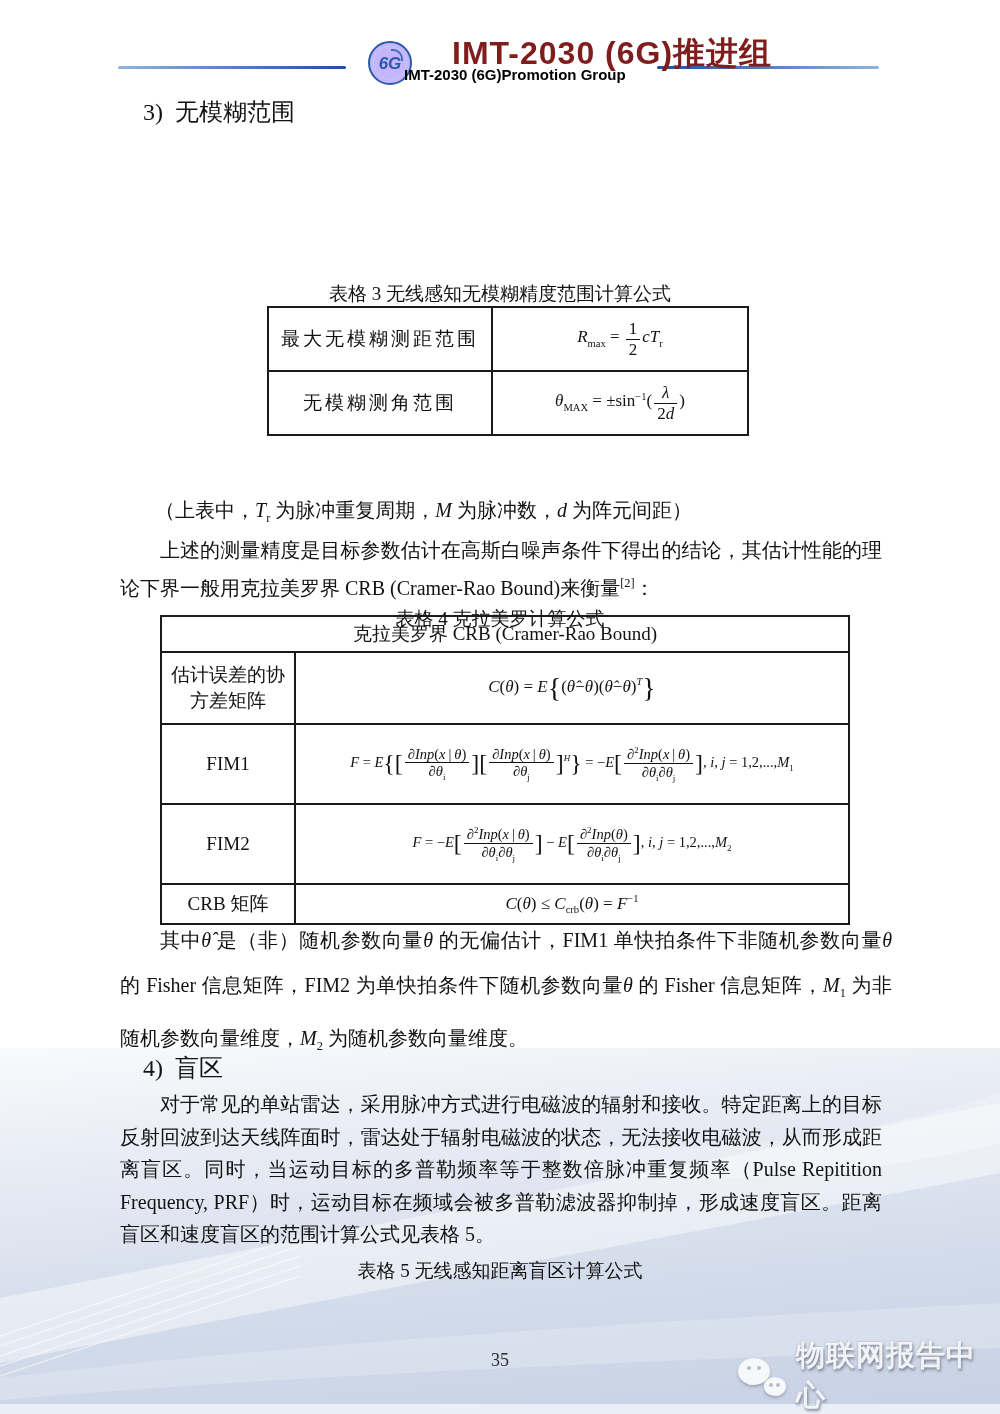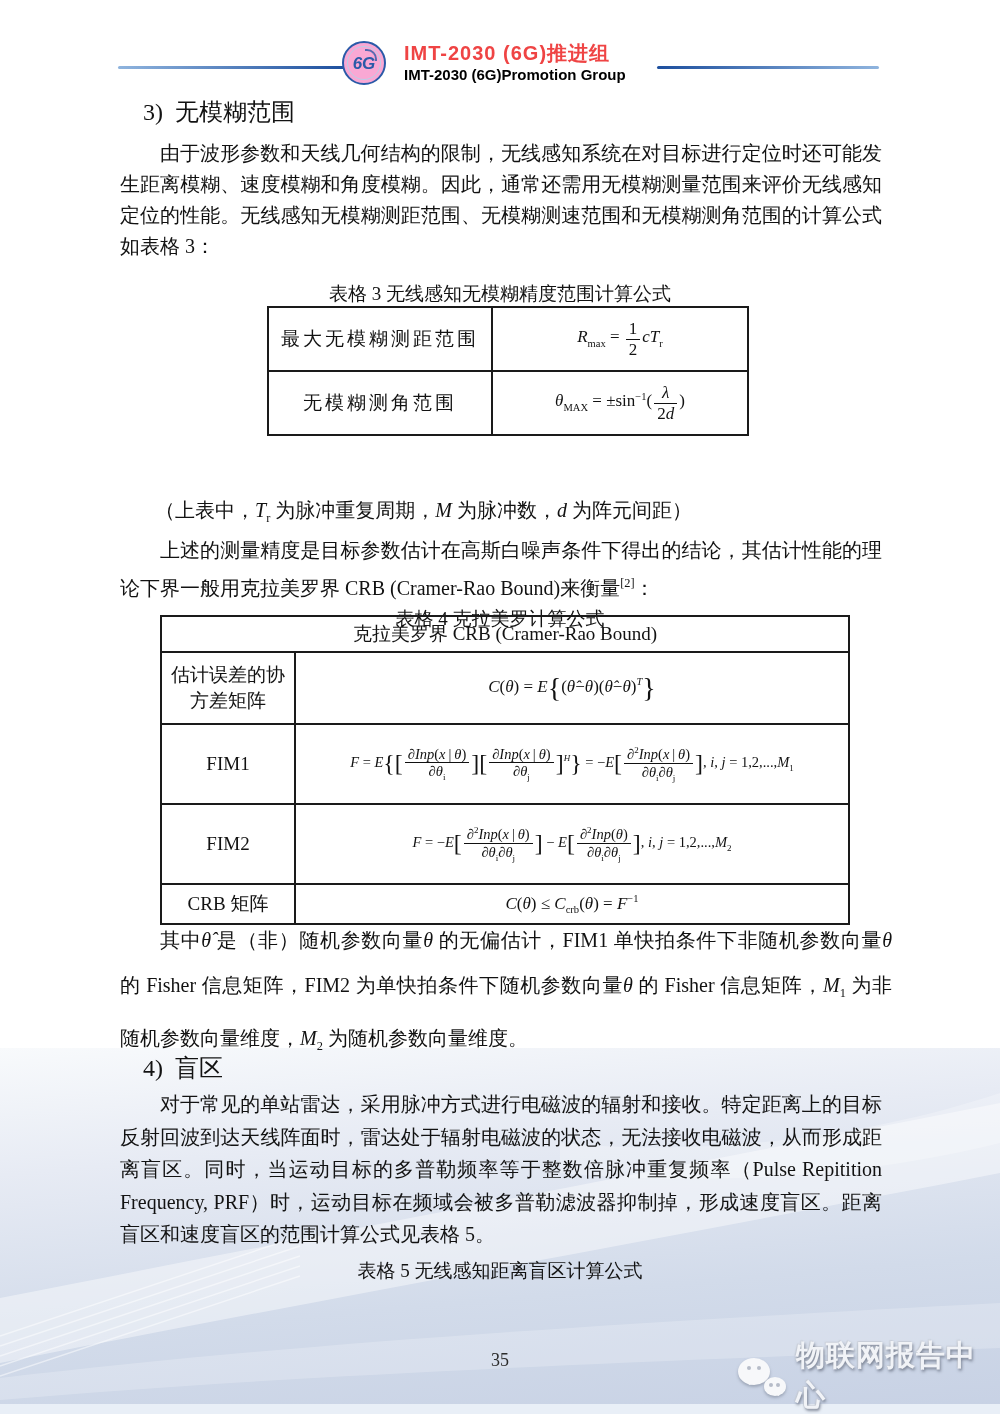--- a/index.html
+++ b/index.html
@@ -10,31 +10,31 @@
   .bg-bottom{position:absolute;left:0;top:1048px;width:1000px;height:366px;
              background:linear-gradient(175deg,#f8fafc 0%,#e7ebf4 28%,#d2dbea 65%,#c7d1e4 100%);}
   .bg-bottom svg{position:absolute;left:0;top:0;}
   .bottom-strip{position:absolute;left:0;bottom:0;width:1000px;height:10px;background:#e9eff7;}
 
   
   .hdr{position:absolute;top:38px;left:0;width:1000px;height:62px;}
   .rule{position:absolute;top:28px;height:3px;border-radius:2px;}
   .rule-left{left:118px;width:228px;background:linear-gradient(90deg,#8fb4de,#1d4f9e);}
   .rule-right{left:657px;width:222px;background:linear-gradient(90deg,#1d4f9e,#8fb4de);}
-  .logo{position:absolute;top:3px;left:342px;width:44px;height:44px;border:2px solid #2a5aa8;
-        border-radius:50%;background:#f9a8d4;box-sizing:border-box;}
+  .logo{position:absolute;top:3px;left:368px;width:44px;height:44px;border:2px solid #2a5aa8;
+        border-radius:50%;background:#c4b5fd;box-sizing:border-box;}
   .logo .inner{position:absolute;left:3px;top:3px;right:3px;bottom:3px;border:1px solid #b9cfe8;
         border-radius:50%;}
   .logo .sixg{position:absolute;width:100%;text-align:center;top:11px;
         font-family:"Liberation Sans",sans-serif;font-weight:bold;font-style:italic;
         font-size:17px;color:#2a5aa8;}
   .logo .wave{position:absolute;right:7px;top:6px;width:10px;height:10px;border:2px solid #2a5aa8;
         border-left:none;border-bottom:none;border-radius:0 10px 0 0;opacity:.8;}
   .titles{position:absolute;left:404px;top:2px;font-family:"Liberation Sans",sans-serif;}
-  .org-cn{font-weight:bold;font-size:20px;color:#ef4444;letter-spacing:1px;line-height:26px;}
+  .org-cn{font-weight:bold;font-size:32px;color:#7f1d1d;letter-spacing:1px;line-height:26px;margin-left:48px;}
   .org-en{font-weight:bold;font-size:15px;color:#000000;line-height:18px;}
 
   
   .heading{position:absolute;left:143px;font-size:24px;white-space:pre;}
   .para{position:absolute;left:120px;width:762px;font-size:20px;text-align:justify;
         text-indent:2em;}
   .caption{position:absolute;left:0;width:1000px;text-align:center;font-size:19px;}
 
   
   table{border-collapse:collapse;}
@@ -107,21 +107,20 @@
       <div class="wave"></div>
       <div class="sixg">6G</div>
     </div>
     <div class="titles">
       <div class="org-cn">IMT-2030 (6G)推进组</div>
       <div class="org-en">IMT-2030 (6G)Promotion Group</div>
     </div>
   </div>
 
   <div class="heading" style="top:96px;">3)  无模糊范围</div>
-  <div class="para" style="top:138px;line-height:31px;">由于波形参数和天线几何结构的限制，无线感知系统在对目标进行定位时还可能发生距离模糊、速度模糊和角度模糊。因此，通常还需用无模糊测量范围来评价无线感知定位的性能。无线感知无模糊测距范围、无模糊测速范围和无模糊测角范围的计算公式如表格 3：</div>
 
   <div class="caption" style="top:281px;">表格 3 无线感知无模糊精度范围计算公式</div>
   <table class="t3">
     <tbody>
         <tr>
       <td class="lbl">最大无模糊测距范围</td>
       <td class="fml"><i>R</i><sub>max</sub> = <span class="frac"><span class="num">1</span><span class="den">2</span></span><i>cT</i><sub>r</sub></td>
     </tr>
     <tr>
       <td class="lbl">无模糊测角范围</td>

